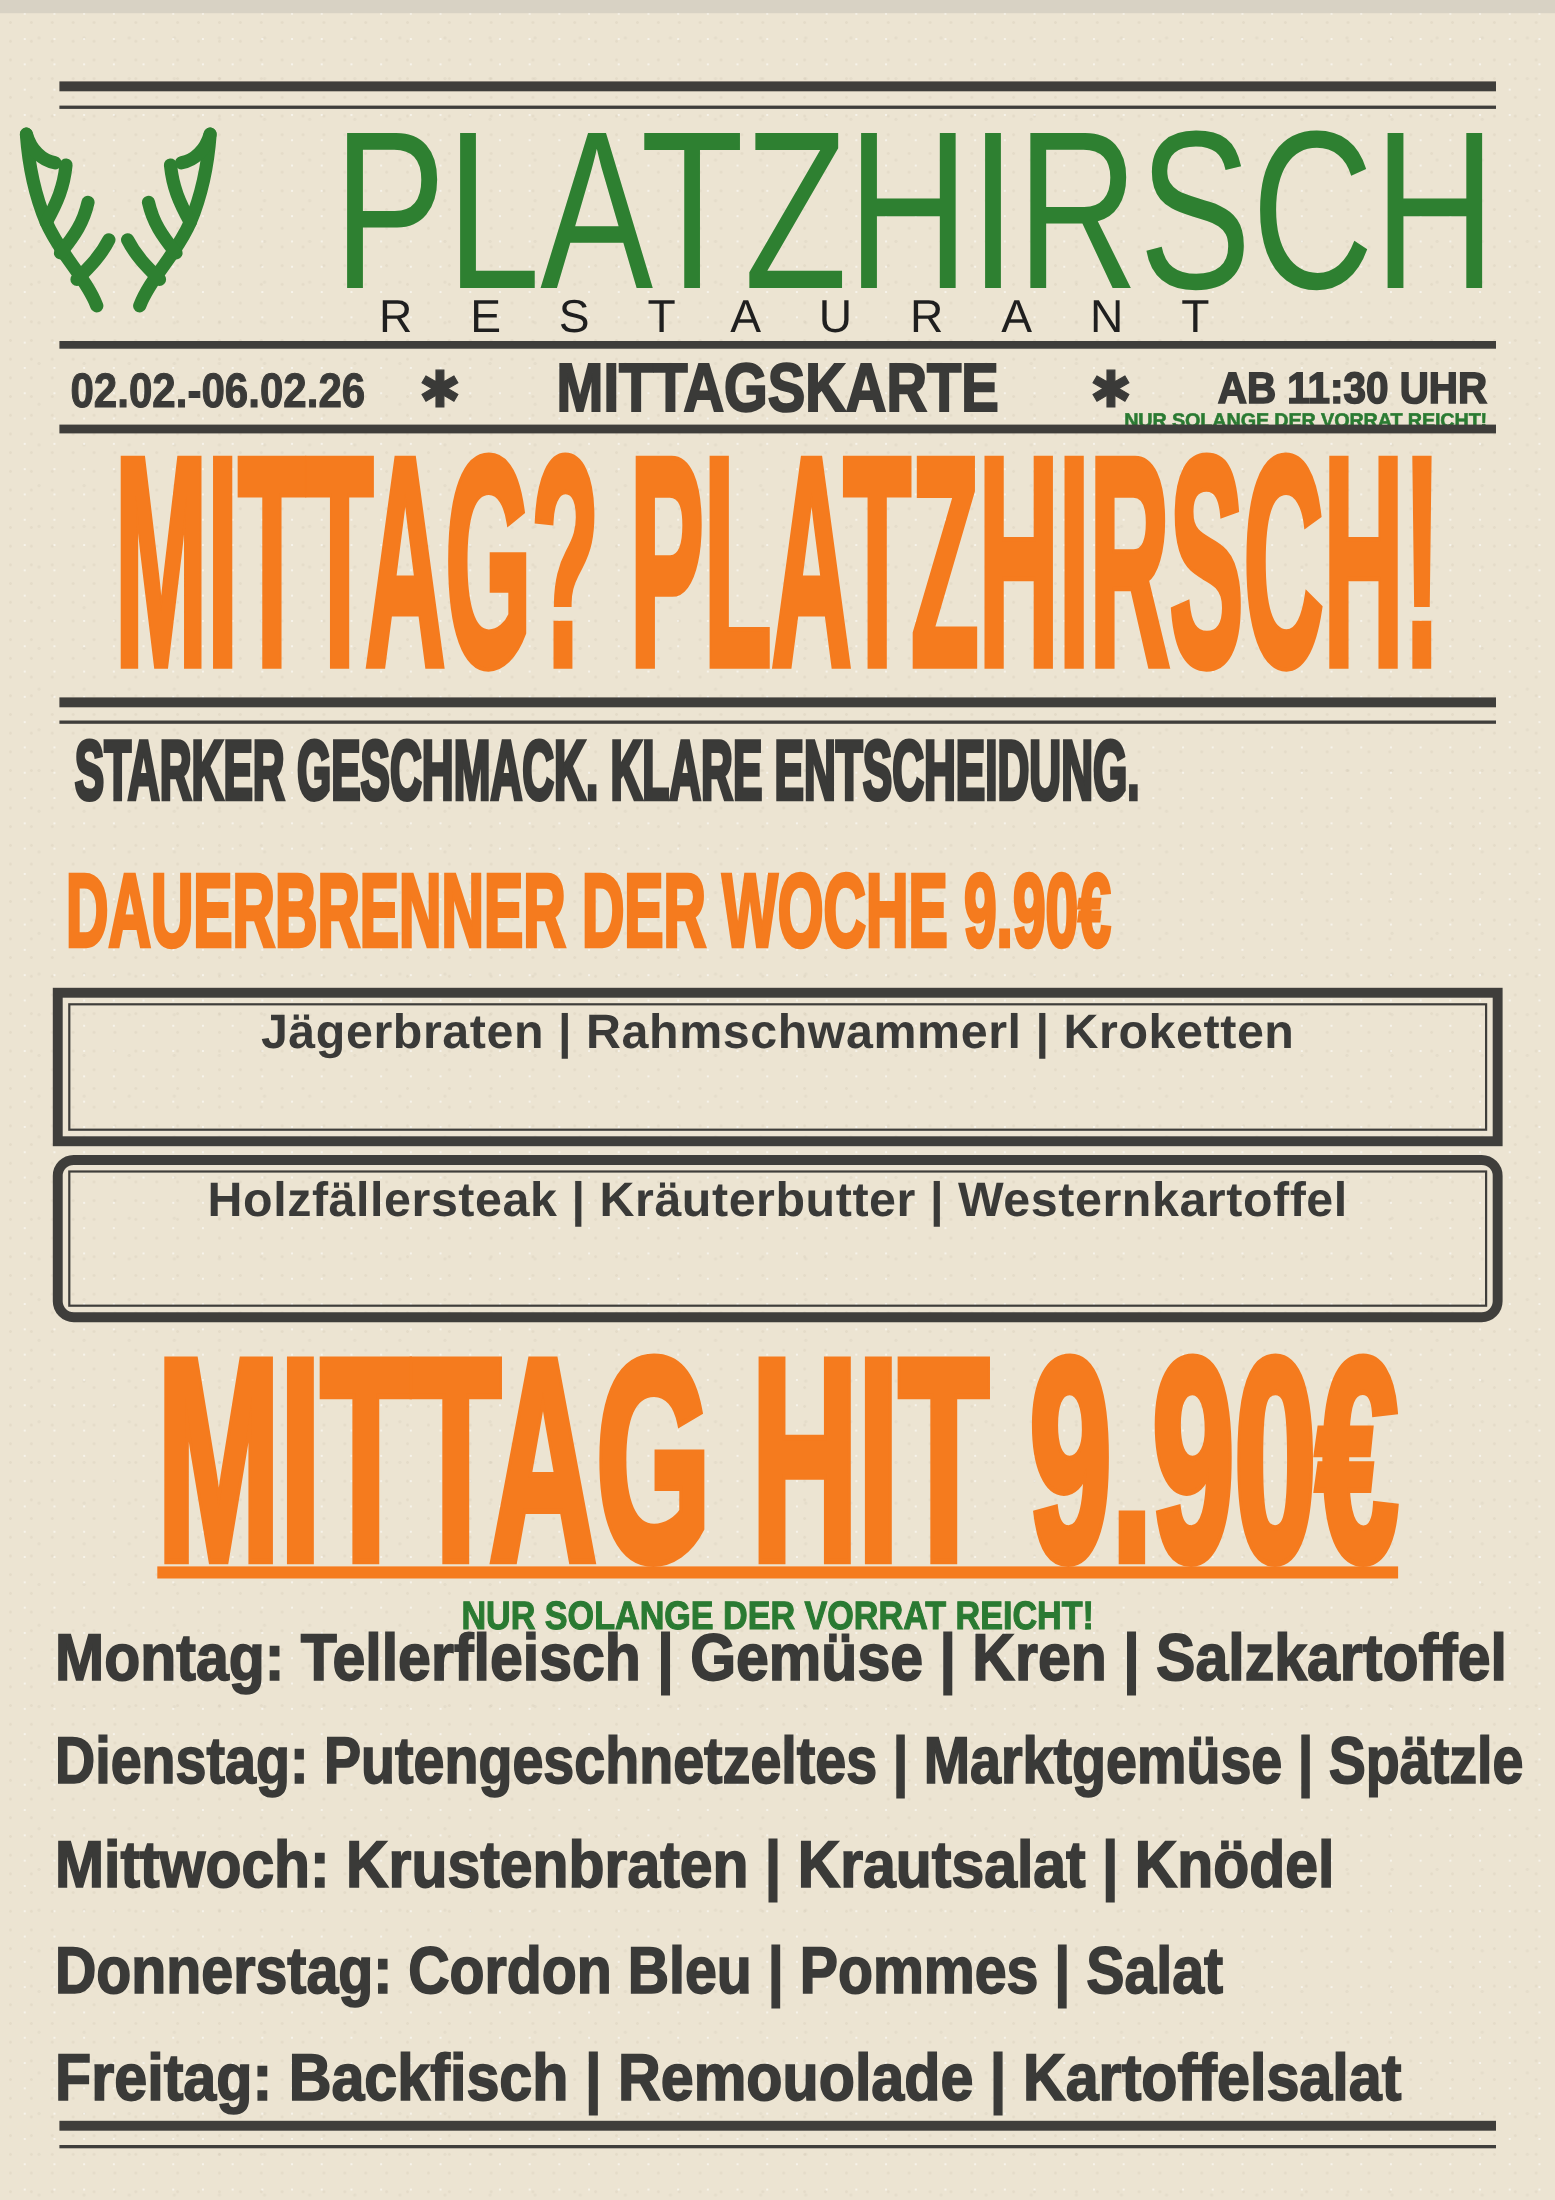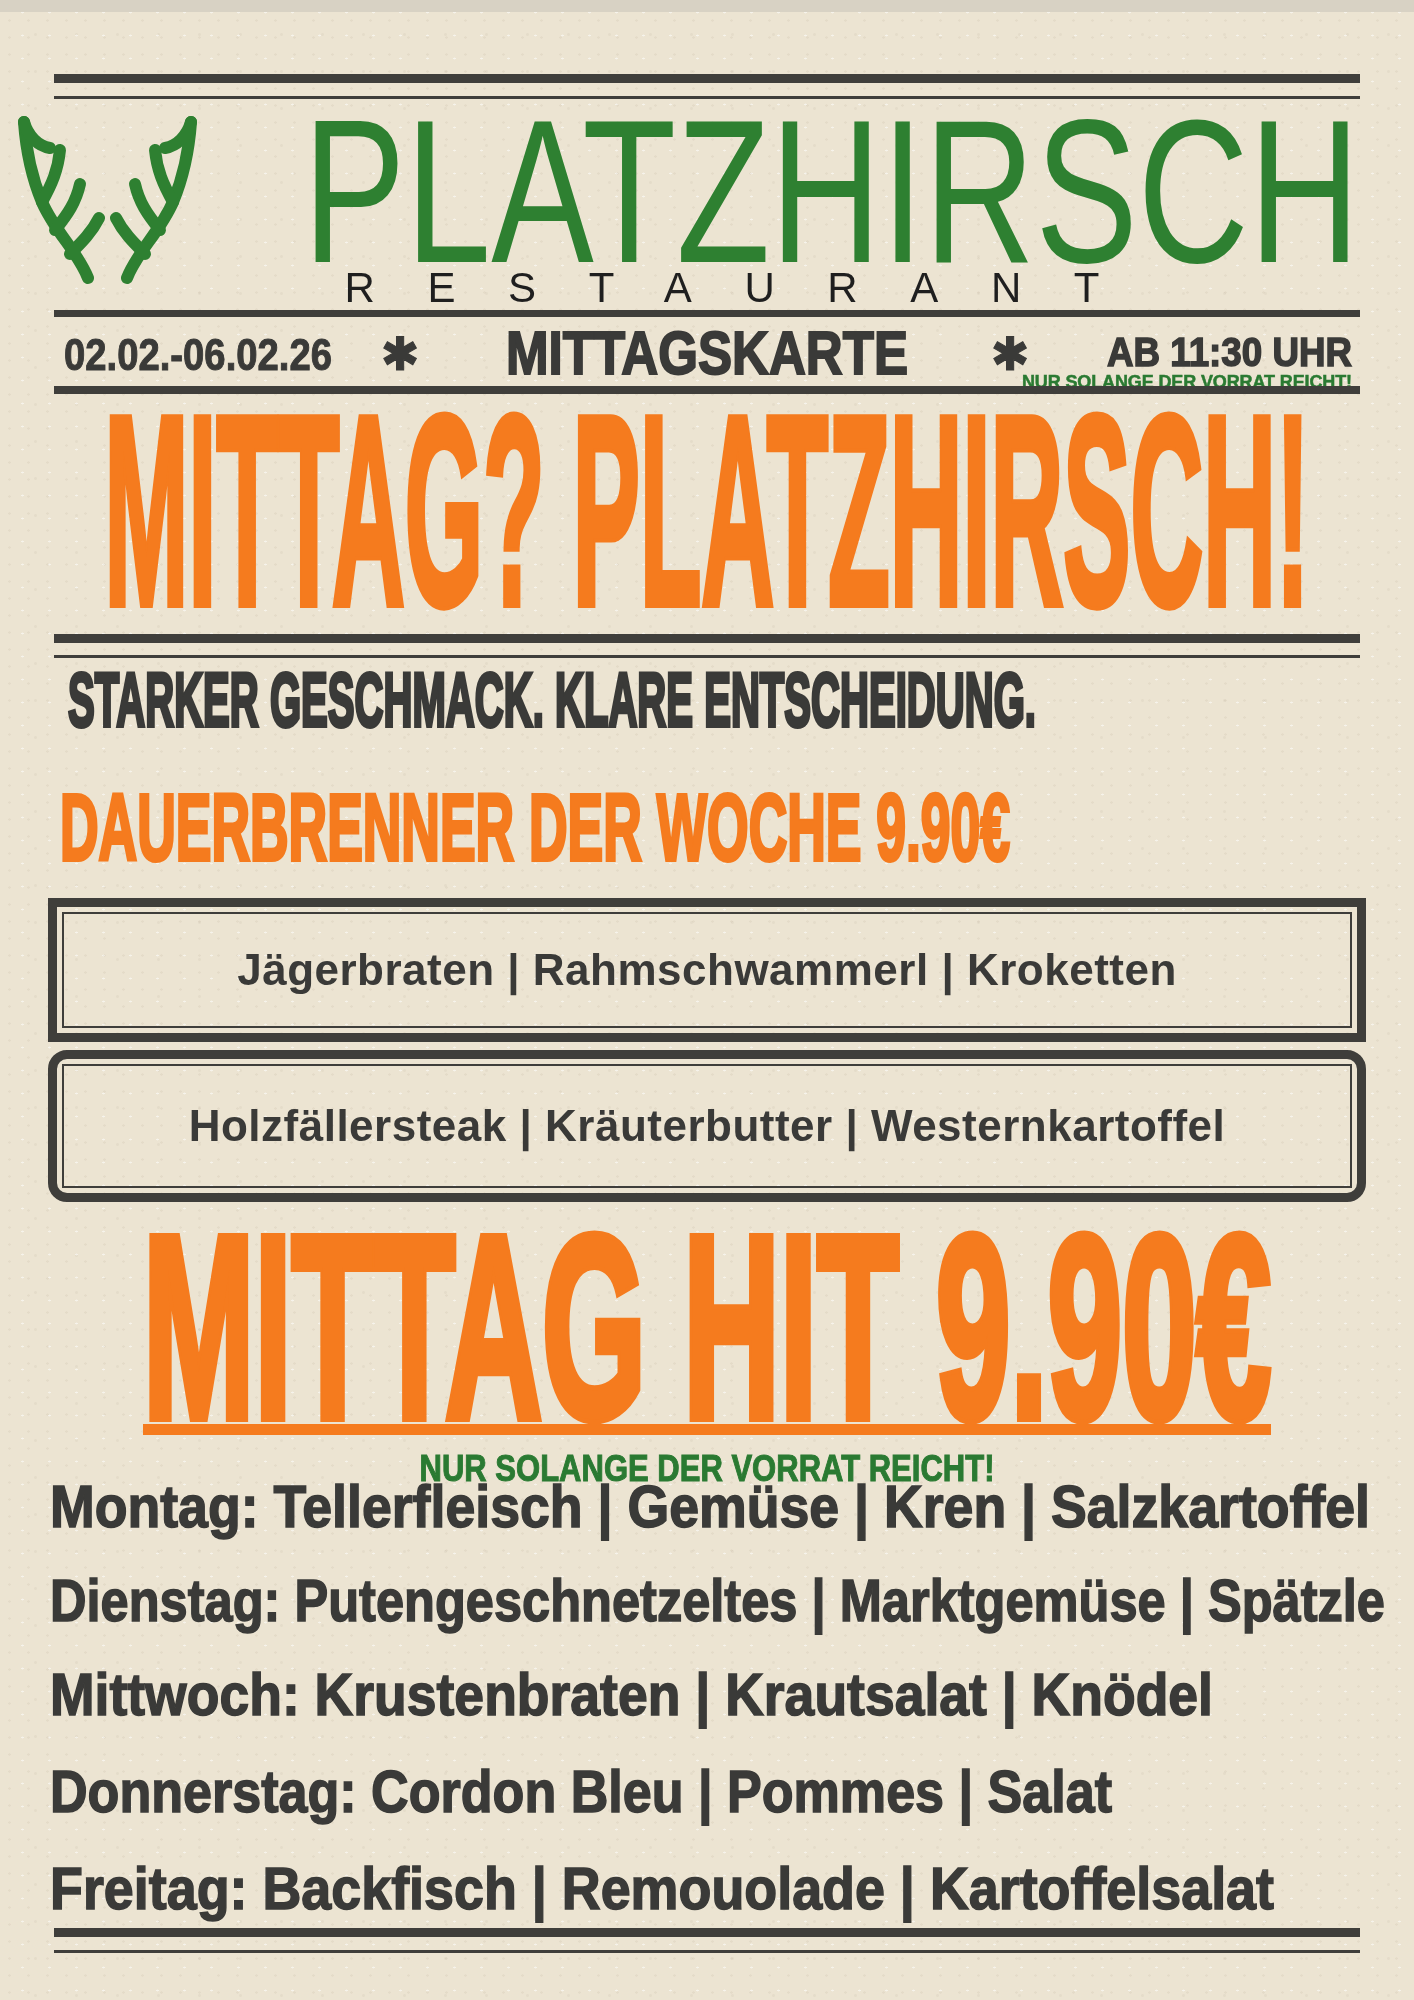--- a/index.html
+++ b/index.html
@@ -24,21 +24,21 @@
   .orange{fill:#f57b1e;stroke:#f57b1e;}
   .green{fill:#2a7a32;stroke:#2a7a32;}
   .logo-green{fill:#2e8031;}
   .antler{stroke:#2e8031;fill:none;stroke-width:12;stroke-linecap:round;stroke-linejoin:round;}
   .special-box{
     position:absolute;left:48px;right:48px;
     border:9px solid #3f3e3b;background:transparent;
   }
   .special-box .inner{
     position:absolute;inset:5px;border:2px solid #3f3e3b;
-    display:flex;align-items:center;justify-content:center;
+    display:flex;align-items:flex-start;justify-content:center;
   }
   .special-box .inner span{
     font-weight:bold;font-size:44px;color:#3a3a38;letter-spacing:0.5px;white-space:nowrap;
   }
   .underbar{position:absolute;background:#f57b1e;}
 </style>
 </head>
 <body>
 
 <div class="sheet">

